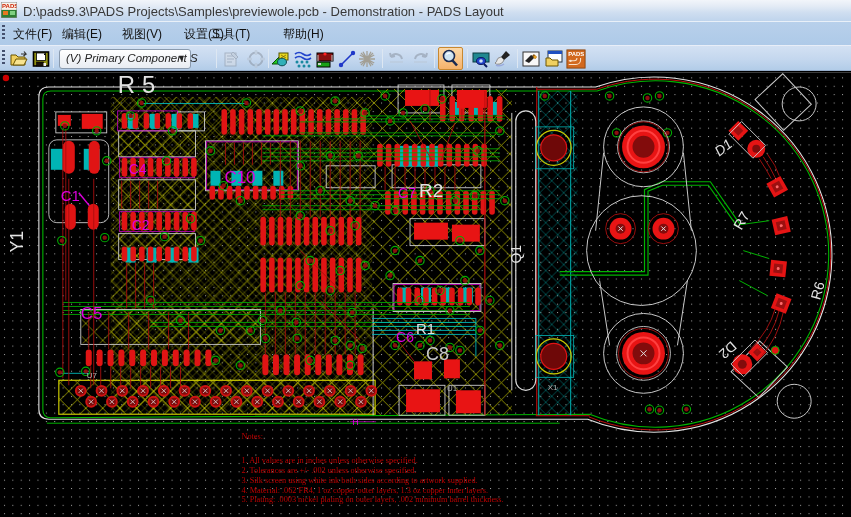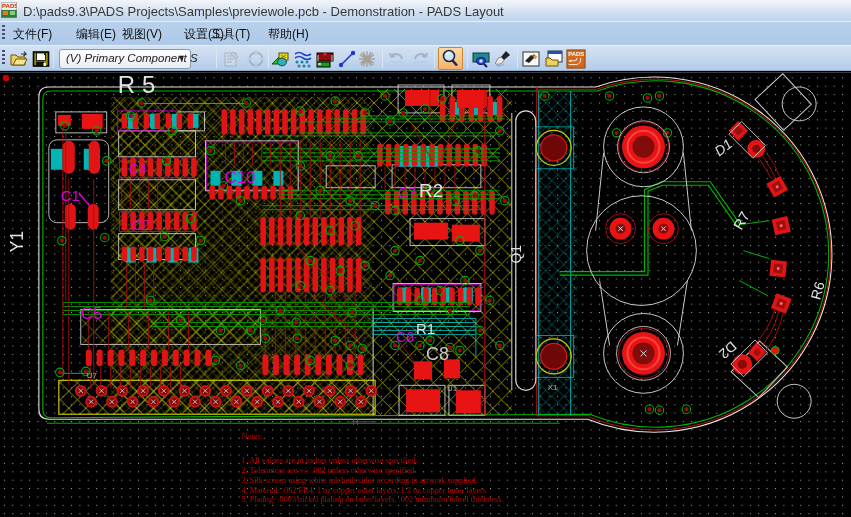--- a/index.html
+++ b/index.html
@@ -28,25 +28,25 @@
       <rect x="0" y="8" width="16" height="8" fill="#2e7d32"></rect>
       <rect x="2" y="9" width="5" height="4" fill="#e87820"></rect>
       <rect x="9" y="9" width="5" height="4" fill="#80d080"></rect>
       <rect x="0" y="0" width="16" height="16" fill="none" stroke="#888" stroke-width="1"></rect>
     </svg>
  <div class="txt">D:\pads9.3\PADS Projects\Samples\previewole.pcb - Demonstration - PADS Layout</div>
 </div>
 <div id="menubar">
  <div class="grip" style="top:3px;height:16px;"></div>
  <span style="left:13px">文件(F)</span>
- <span style="left:76px">编辑(E)</span>
+ <span style="left:62px">编辑(E)</span>
  <span style="left:122px">视图(V)</span>
  <span style="left:184px">设置(S)</span>
  <span style="left:211px">工具(T)</span>
- <span style="left:268px">帮助(H)</span>
+ <span style="left:283px">帮助(H)</span>
 </div>
 <div id="toolbar">
  <div class="grip"></div>
  <svg class="ico" style="left:9px" viewBox="0 0 20 20">
       <path d="M2,16 L2,6 L7,6 L9,8 L16,8 L16,16 Z" fill="#f0d060" stroke="#6b5500" stroke-width="1"></path>
       <path d="M4,16 L7,10 L18,10 L15,16 Z" fill="#f8e490" stroke="#6b5500" stroke-width="1"></path>
       <path d="M12,5 L17,5 L15,2.5 M17,5 L14.5,7" stroke="#333" stroke-width="1.2" fill="none"></path>
     </svg>
  <svg class="ico" style="left:31px" viewBox="0 0 20 20">
       <rect x="2.5" y="3" width="15" height="14" fill="#909010" stroke="#000" stroke-width="1.6"></rect>

